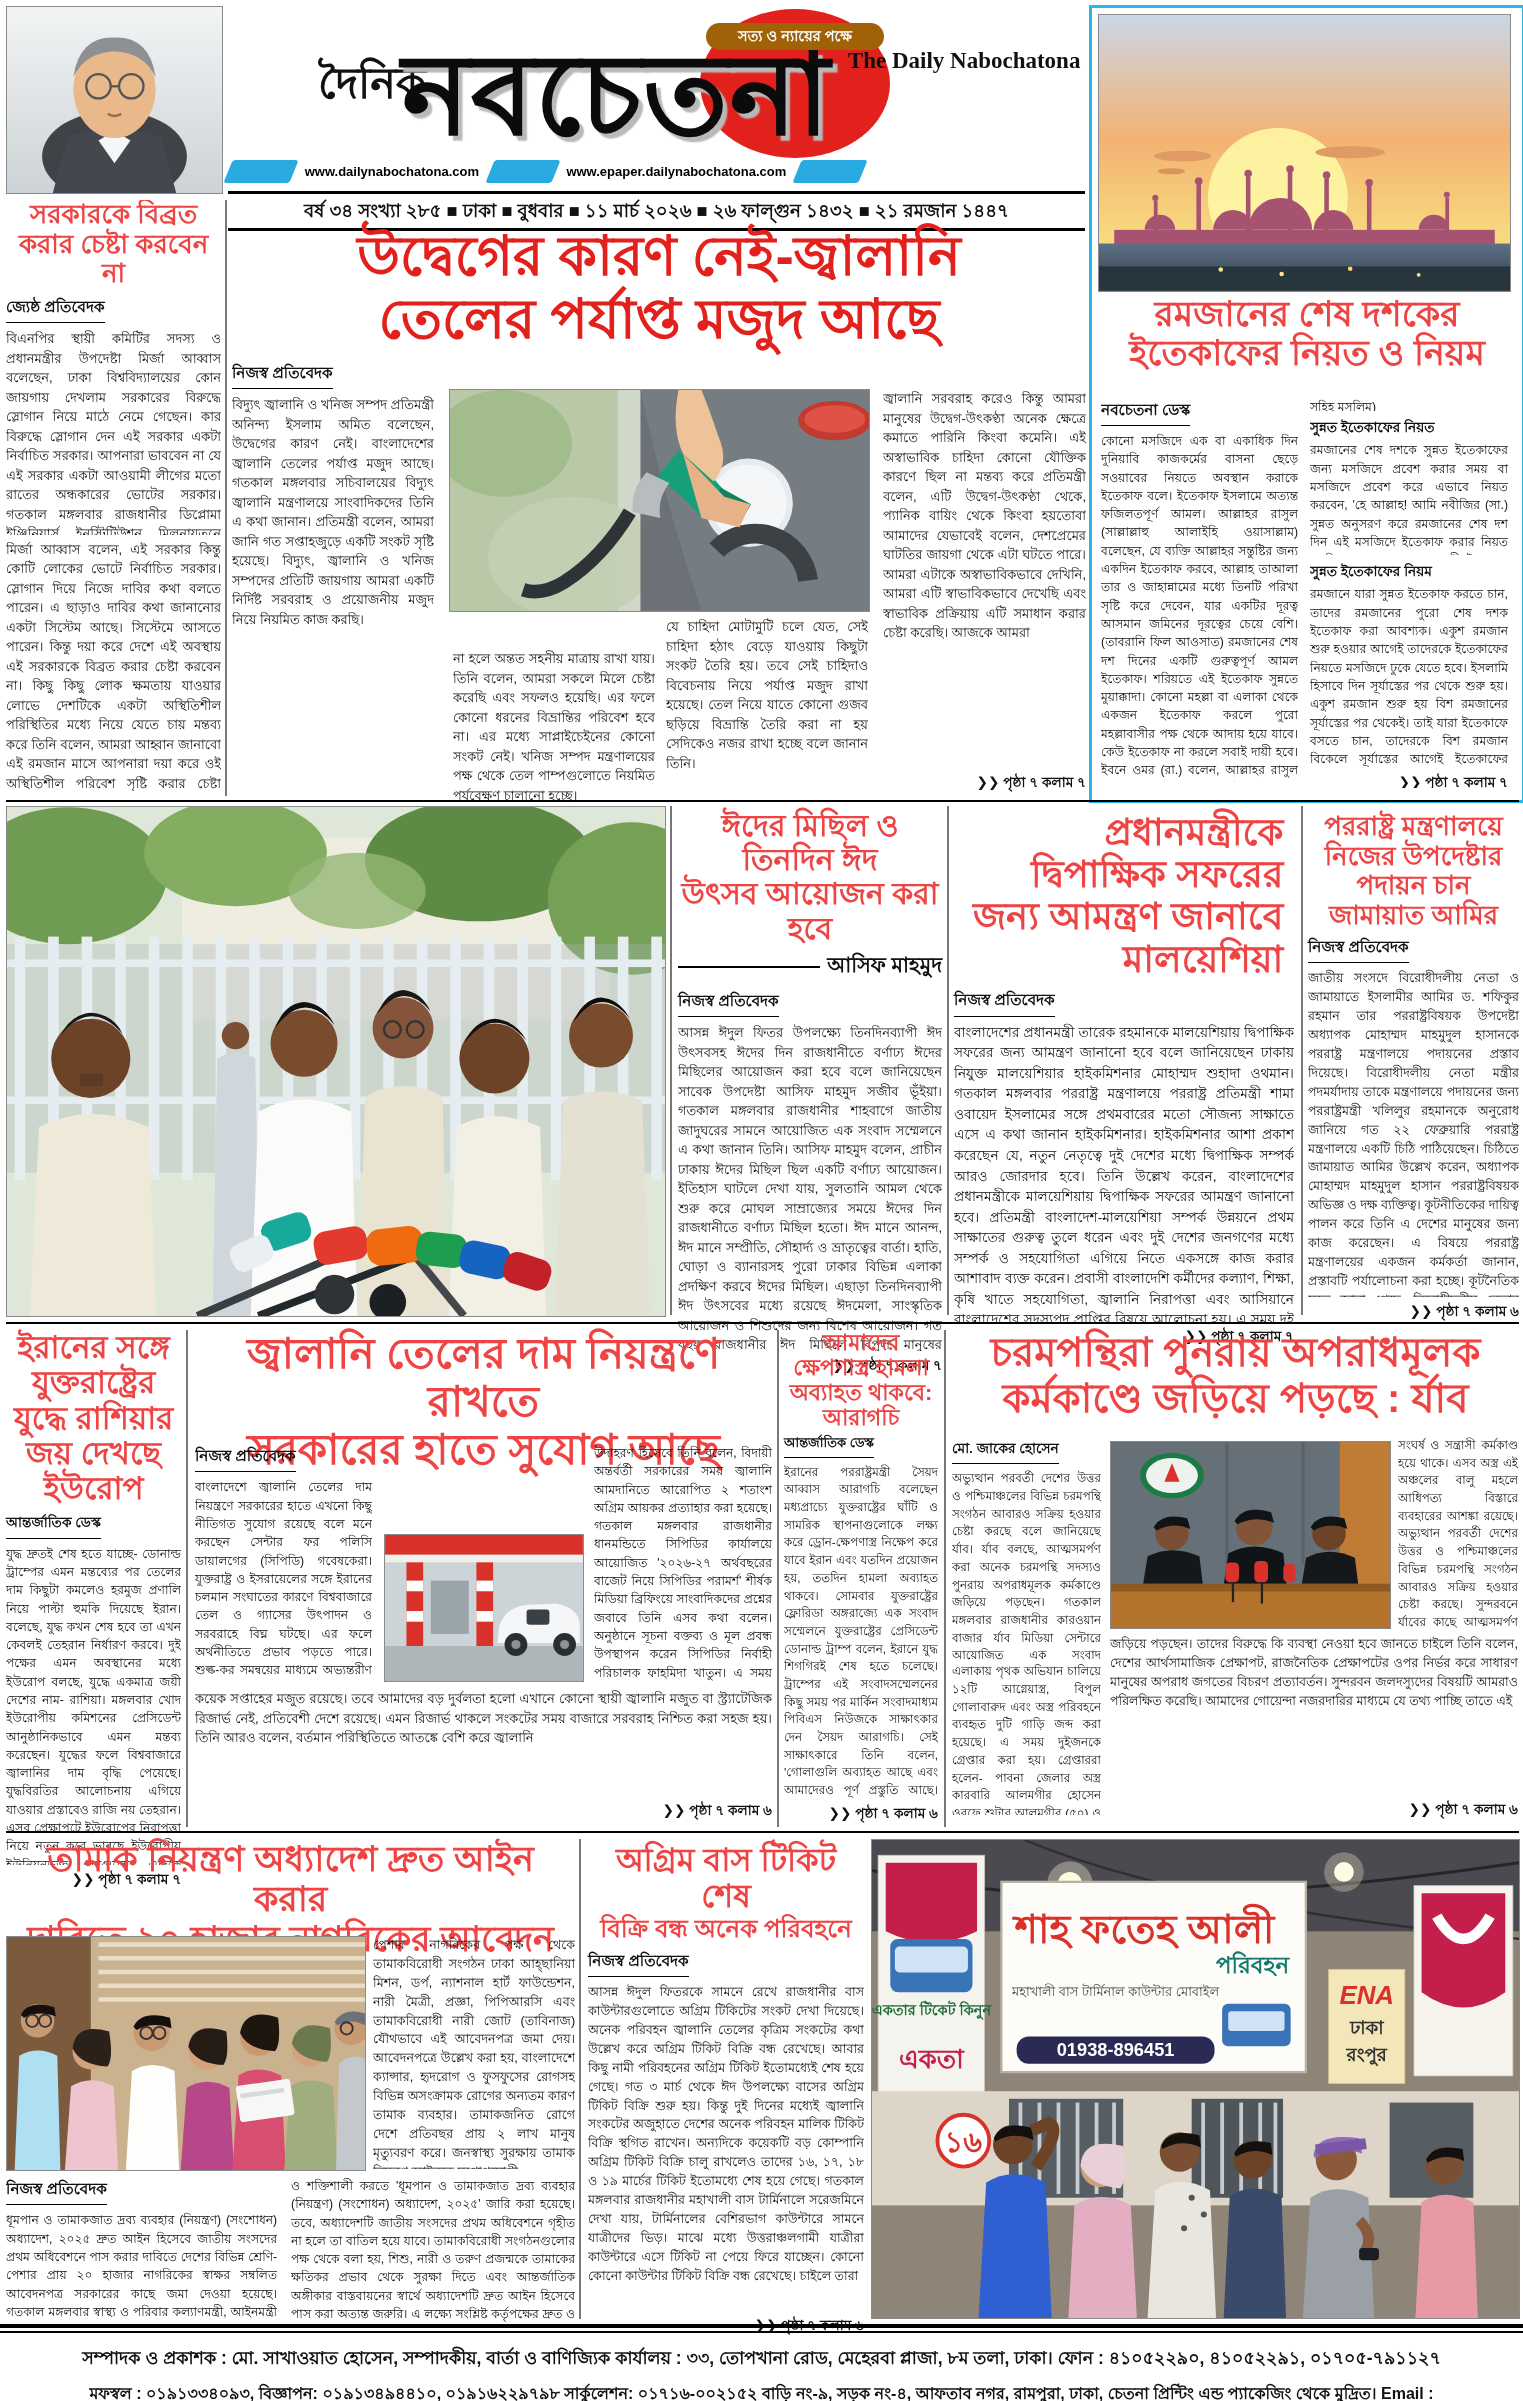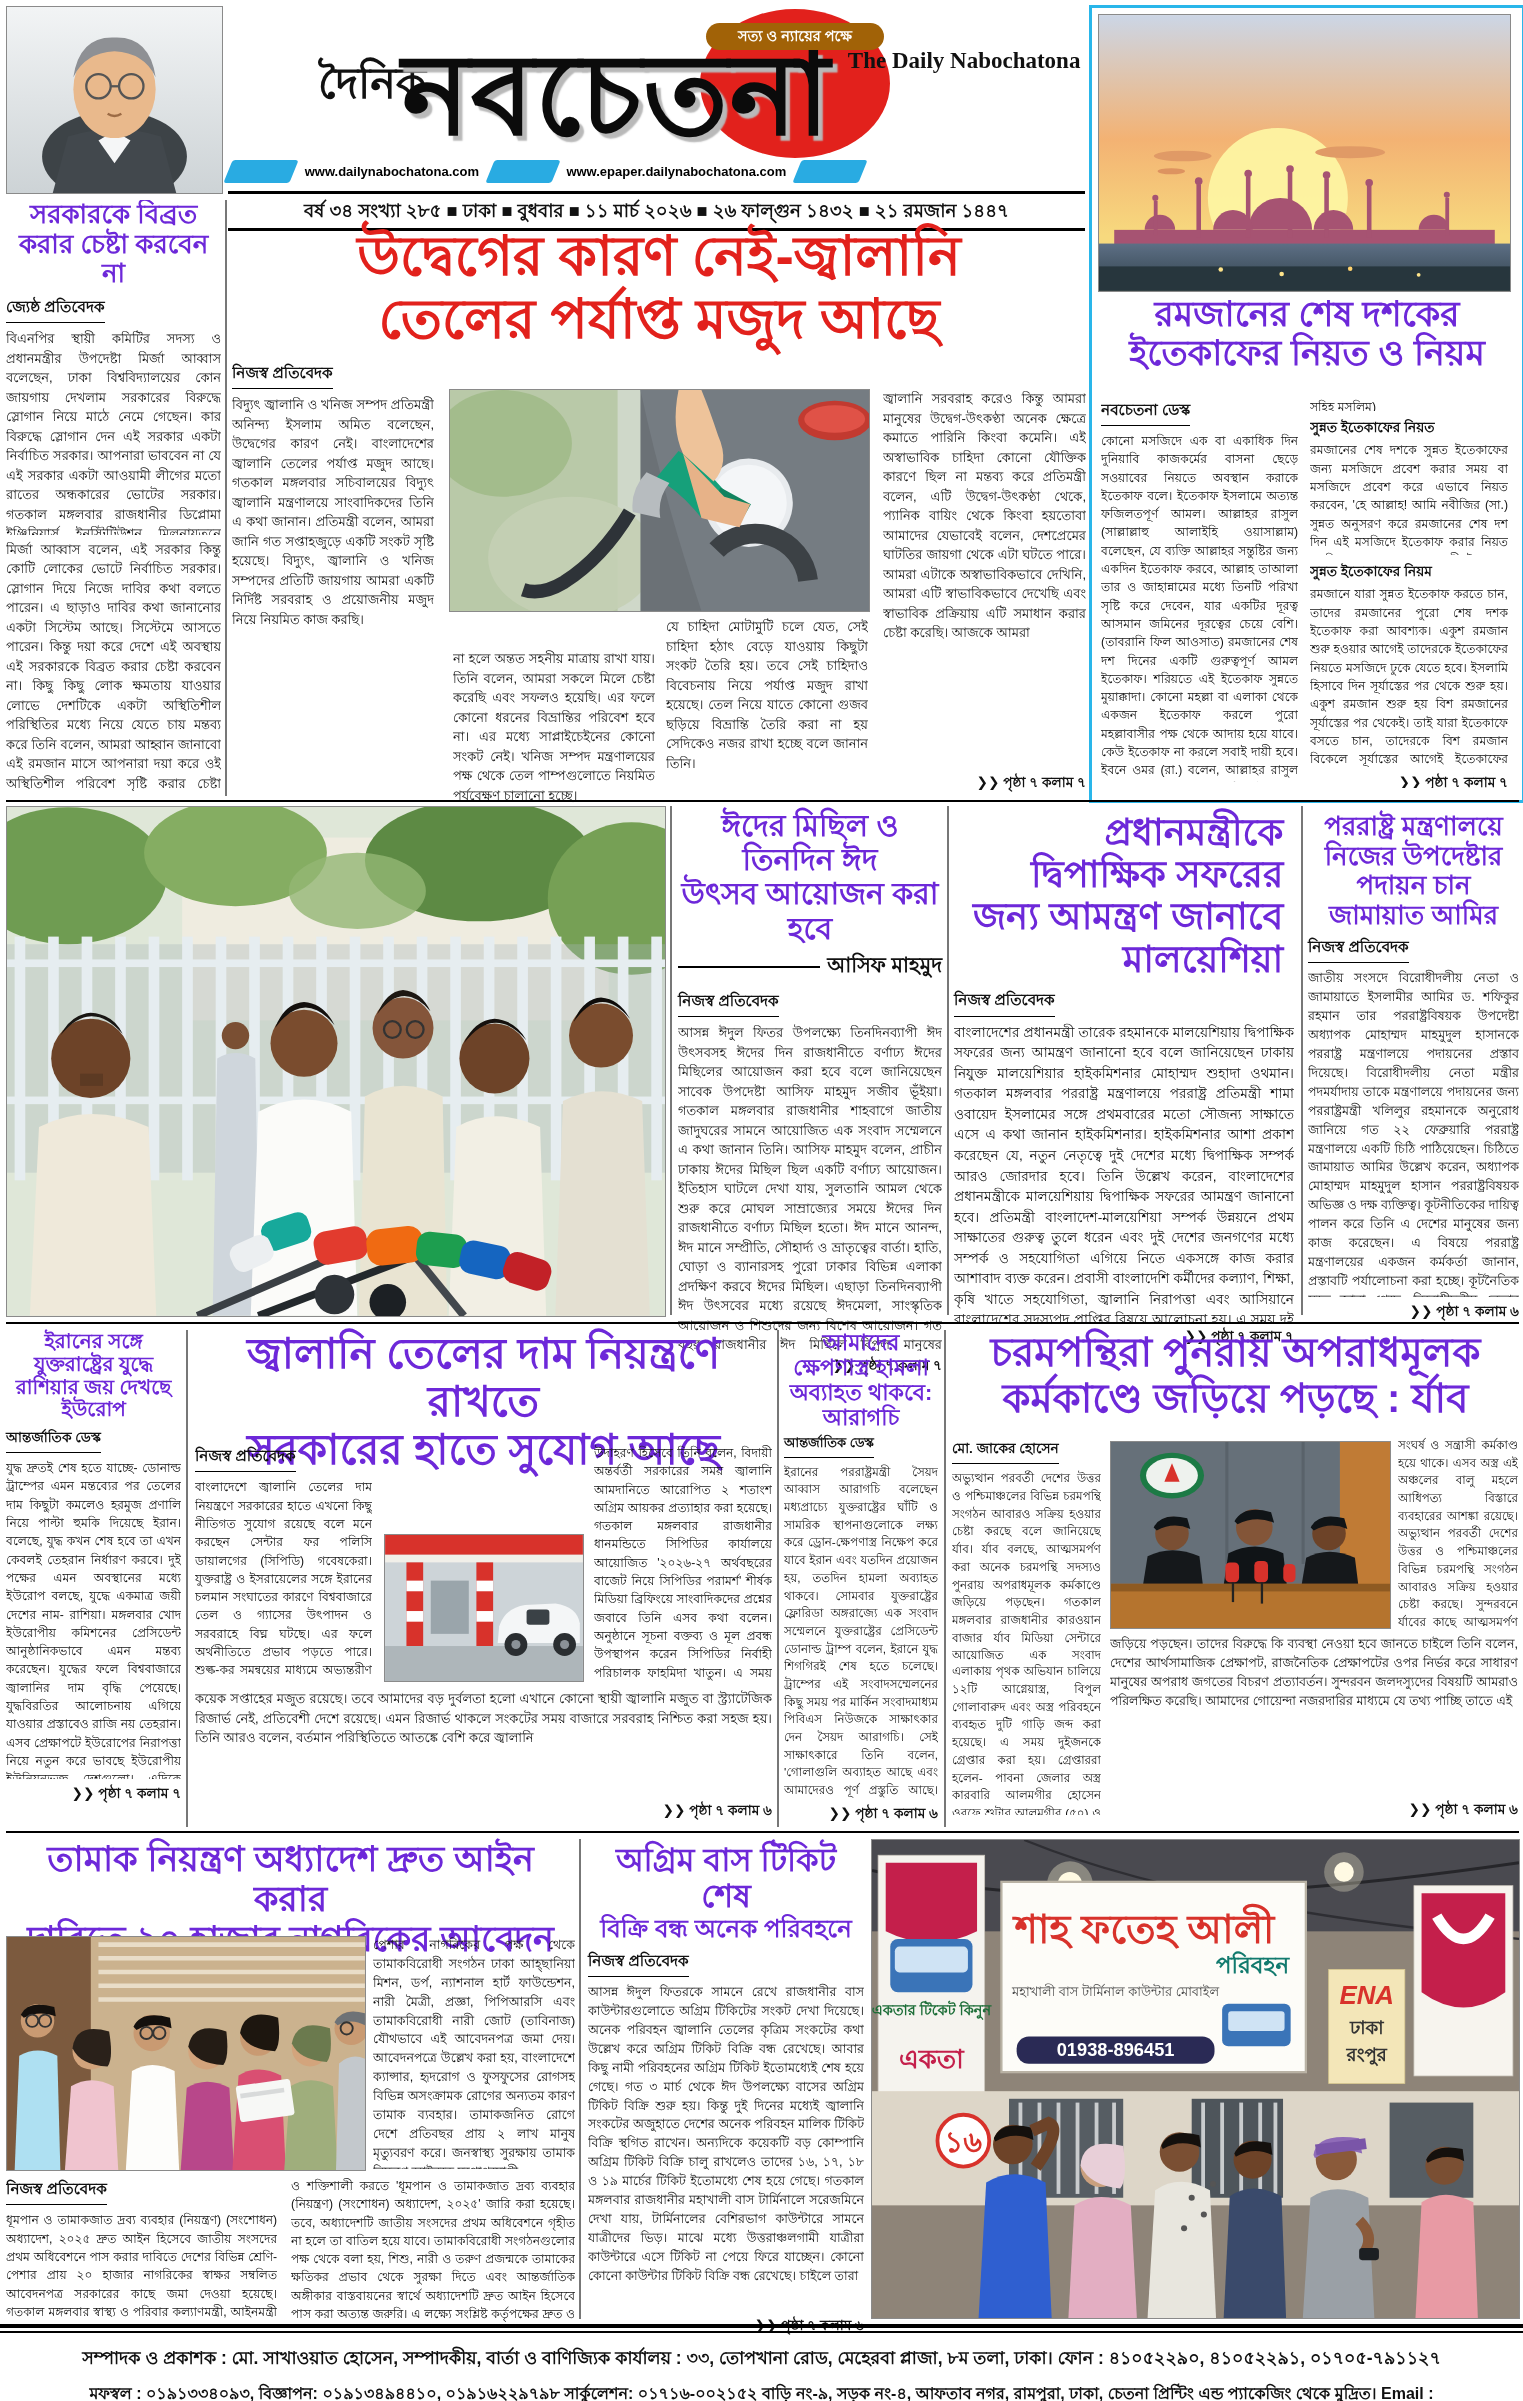--- a/index.html
+++ b/index.html
@@ -3,21 +3,21 @@
 <meta charset="utf-8">
 <style>
   html,body { margin:0; padding:0; background:#888; }
   .page {
     position:relative; width:1523px; height:2401px; margin:0 auto;
     background:#ffffff; color:#111;
     font-family:"Liberation Sans","DejaVu Sans",sans-serif;
     overflow:hidden;
   }
   .abs { position:absolute; }
-  .headline { font-weight:700; text-align:center; color:#6d28d9; line-height:1.14; }
+  .headline { font-weight:700; text-align:center; color:#ef4444; line-height:1.14; }
   .red { color:#e2211c; }
   .body-text { font-size:13px; line-height:1.5; text-align:justify; overflow:hidden; }
   .col { position:absolute; overflow:hidden; }
   .byline { display:inline-block; font-weight:700; font-size:15.2px; border-bottom:1.5px solid #000; padding-bottom:2.3px; margin-bottom:6.1px; }
   .more { font-weight:700; font-size:13.7px; text-align:right; margin-top:3px; }
   .vrule { position:absolute; width:1.5px; background:#777; }
   .hrule { position:absolute; background:#000; height:1.5px; }
   .photo { position:absolute; border:0.8px solid #8a8a8a; background:#ddd; overflow:hidden; }
   .photo svg { display:block; width:100%; height:100%; }
   .subhead { font-weight:700; font-size:13.7px; margin:4.6px 0 1.5px 0; }
@@ -319,21 +319,21 @@
   <div class="abs" style="left:1308px;top:812px;width:211px;height:503px;">
     <div class="headline" style="font-size:26px;">পররাষ্ট্র মন্ত্রণালয়ে নিজের উপদেষ্টার পদায়ন চান জামায়াত আমির</div>
     <div style="margin-top:4.6px;"><span class="byline">নিজস্ব প্রতিবেদক</span></div>
     <div class="body-text" style="font-size:12.6px;height:328px;">জাতীয় সংসদে বিরোধীদলীয় নেতা ও জামায়াতে ইসলামীর আমির ড. শফিকুর রহমান তার পররাষ্ট্রবিষয়ক উপদেষ্টা অধ্যাপক মোহাম্মদ মাহমুদুল হাসানকে পররাষ্ট্র মন্ত্রণালয়ে পদায়নের প্রস্তাব দিয়েছে। বিরোধীদলীয় নেতা মন্ত্রীর পদমর্যাদায় তাকে মন্ত্রণালয়ে পদায়নের জন্য পররাষ্ট্রমন্ত্রী খলিলুর রহমানকে অনুরোধ জানিয়ে গত ২২ ফেব্রুয়ারি পররাষ্ট্র মন্ত্রণালয়ে একটি চিঠি পাঠিয়েছেন। চিঠিতে জামায়াত আমির উল্লেখ করেন, অধ্যাপক মোহাম্মদ মাহমুদুল হাসান পররাষ্ট্রবিষয়ক অভিজ্ঞ ও দক্ষ ব্যক্তিত্ব। কূটনীতিকের দায়িত্ব পালন করে তিনি এ দেশের মানুষের জন্য কাজ করেছেন। এ বিষয়ে পররাষ্ট্র মন্ত্রণালয়ের একজন কর্মকর্তা জানান, প্রস্তাবটি পর্যালোচনা করা হচ্ছে। কূটনৈতিক সূত্রে জানা গেছে, বিরোধীদলীয় নেতার দপ্তর থেকে পাঠানো চিঠিতে আরও কিছু প্রস্তাব রয়েছে।</div>
     <div class="more">❯❯ পৃষ্ঠা ৭ কলাম ৬</div>
   </div>
 
   <div class="hrule" style="left:6.1px;top:1322px;width:1513px;"></div>
 
   <div class="abs" style="left:6.1px;top:1330px;width:175px;height:497px;">
-    <div class="headline" style="font-size:20px;">ইরানের সঙ্গে যুক্তরাষ্ট্রের যুদ্ধে রাশিয়ার জয় দেখছে ইউরোপ</div>
+    <div class="headline" style="font-size:31px;">ইরানের সঙ্গে যুক্তরাষ্ট্রের যুদ্ধে রাশিয়ার জয় দেখছে ইউরোপ</div>
     <div style="margin-top:4.6px;"><span class="byline" style="font-size:13.7px;">আন্তর্জাতিক ডেস্ক</span></div>
     <div class="body-text" style="font-size:12.2px;height:320px;">যুদ্ধ দ্রুতই শেষ হতে যাচ্ছে- ডোনাল্ড ট্রাম্পের এমন মন্তব্যের পর তেলের দাম কিছুটা কমলেও হরমুজ প্রণালি নিয়ে পাল্টা হুমকি দিয়েছে ইরান। বলেছে, যুদ্ধ কখন শেষ হবে তা এখন কেবলই তেহরান নির্ধারণ করবে। দুই পক্ষের এমন অবস্থানের মধ্যে ইউরোপ বলছে, যুদ্ধে একমাত্র জয়ী দেশের নাম- রাশিয়া। মঙ্গলবার খোদ ইউরোপীয় কমিশনের প্রেসিডেন্ট আনুষ্ঠানিকভাবে এমন মন্তব্য করেছেন। যুদ্ধের ফলে বিশ্ববাজারে জ্বালানির দাম বৃদ্ধি পেয়েছে। যুদ্ধবিরতির আলোচনায় এগিয়ে যাওয়ার প্রস্তাবেও রাজি নয় তেহরান। এসব প্রেক্ষাপটে ইউরোপের নিরাপত্তা নিয়ে নতুন করে ভাবছে ইউরোপীয় ইউনিয়নভুক্ত দেশগুলো। এদিকে জ্বালানির বাজার স্থিতিশীল রাখতে ওপেকভুক্ত দেশগুলোর প্রতি আহ্বান জানিয়েছে ইউরোপীয় ইউনিয়ন। ১১টা</div>
     <div class="more">❯❯ পৃষ্ঠা ৭ কলাম ৭</div>
   </div>
   <div class="vrule" style="left:186px;top:1330px;height:497px;"></div>
 
   <div class="abs" style="left:195px;top:1330px;width:577px;height:497px;">
     <div class="headline" style="font-size:42px;">জ্বালানি তেলের দাম নিয়ন্ত্রণে রাখতে</div>
     <div class="headline" style="font-size:42px;">সরকারের হাতে সুযোগ আছে</div>
     <div class="col" style="left:0;top:114px;width:177px;height:238px;">

